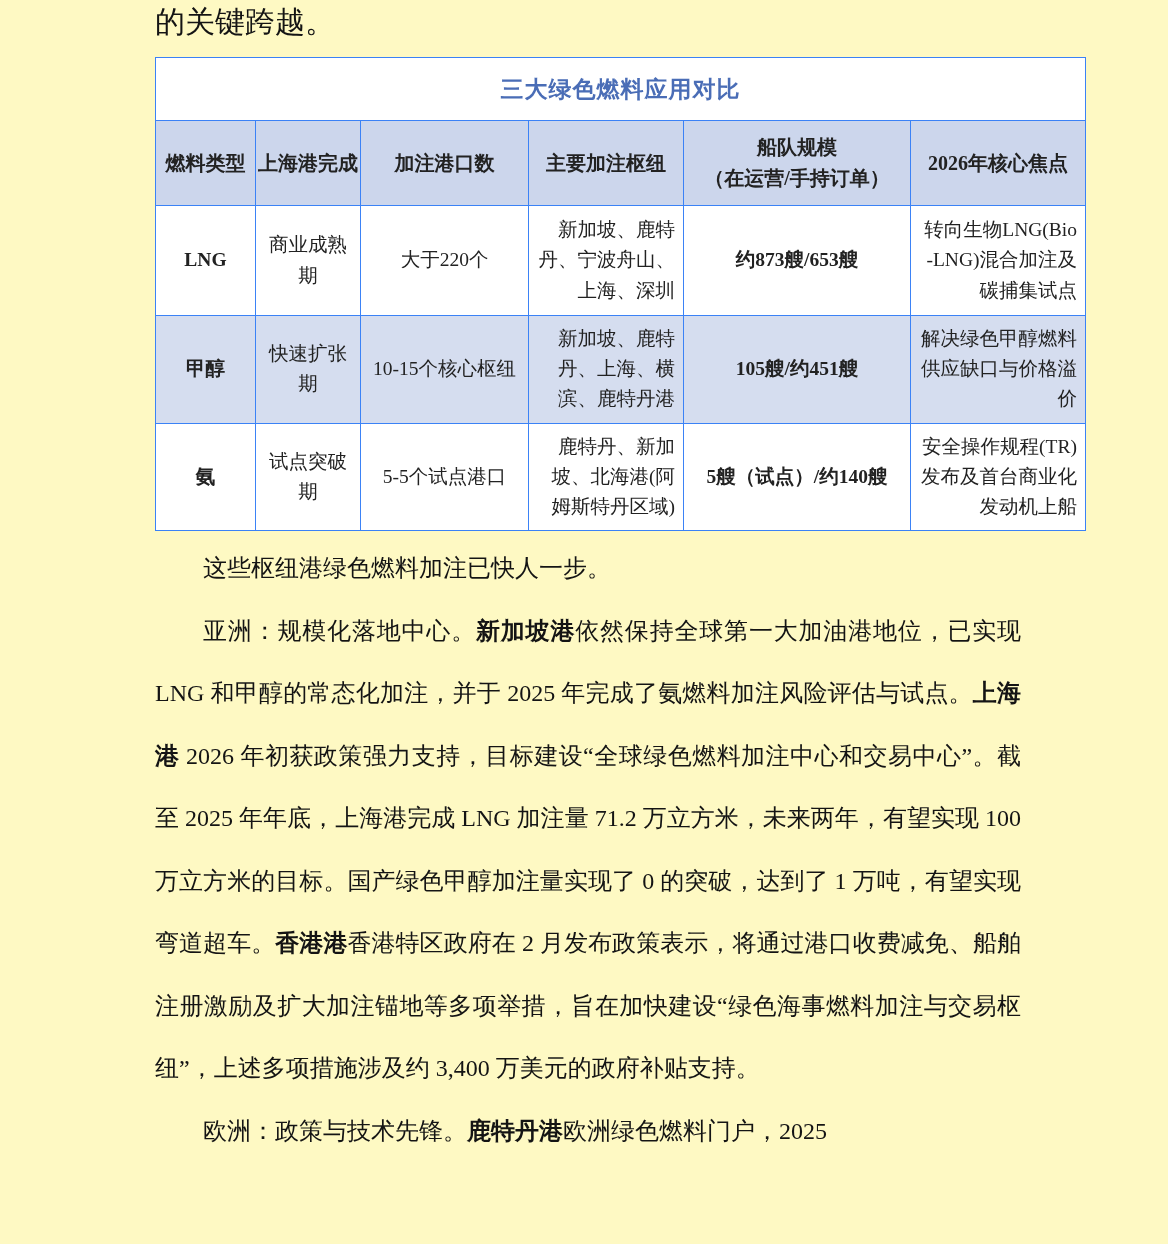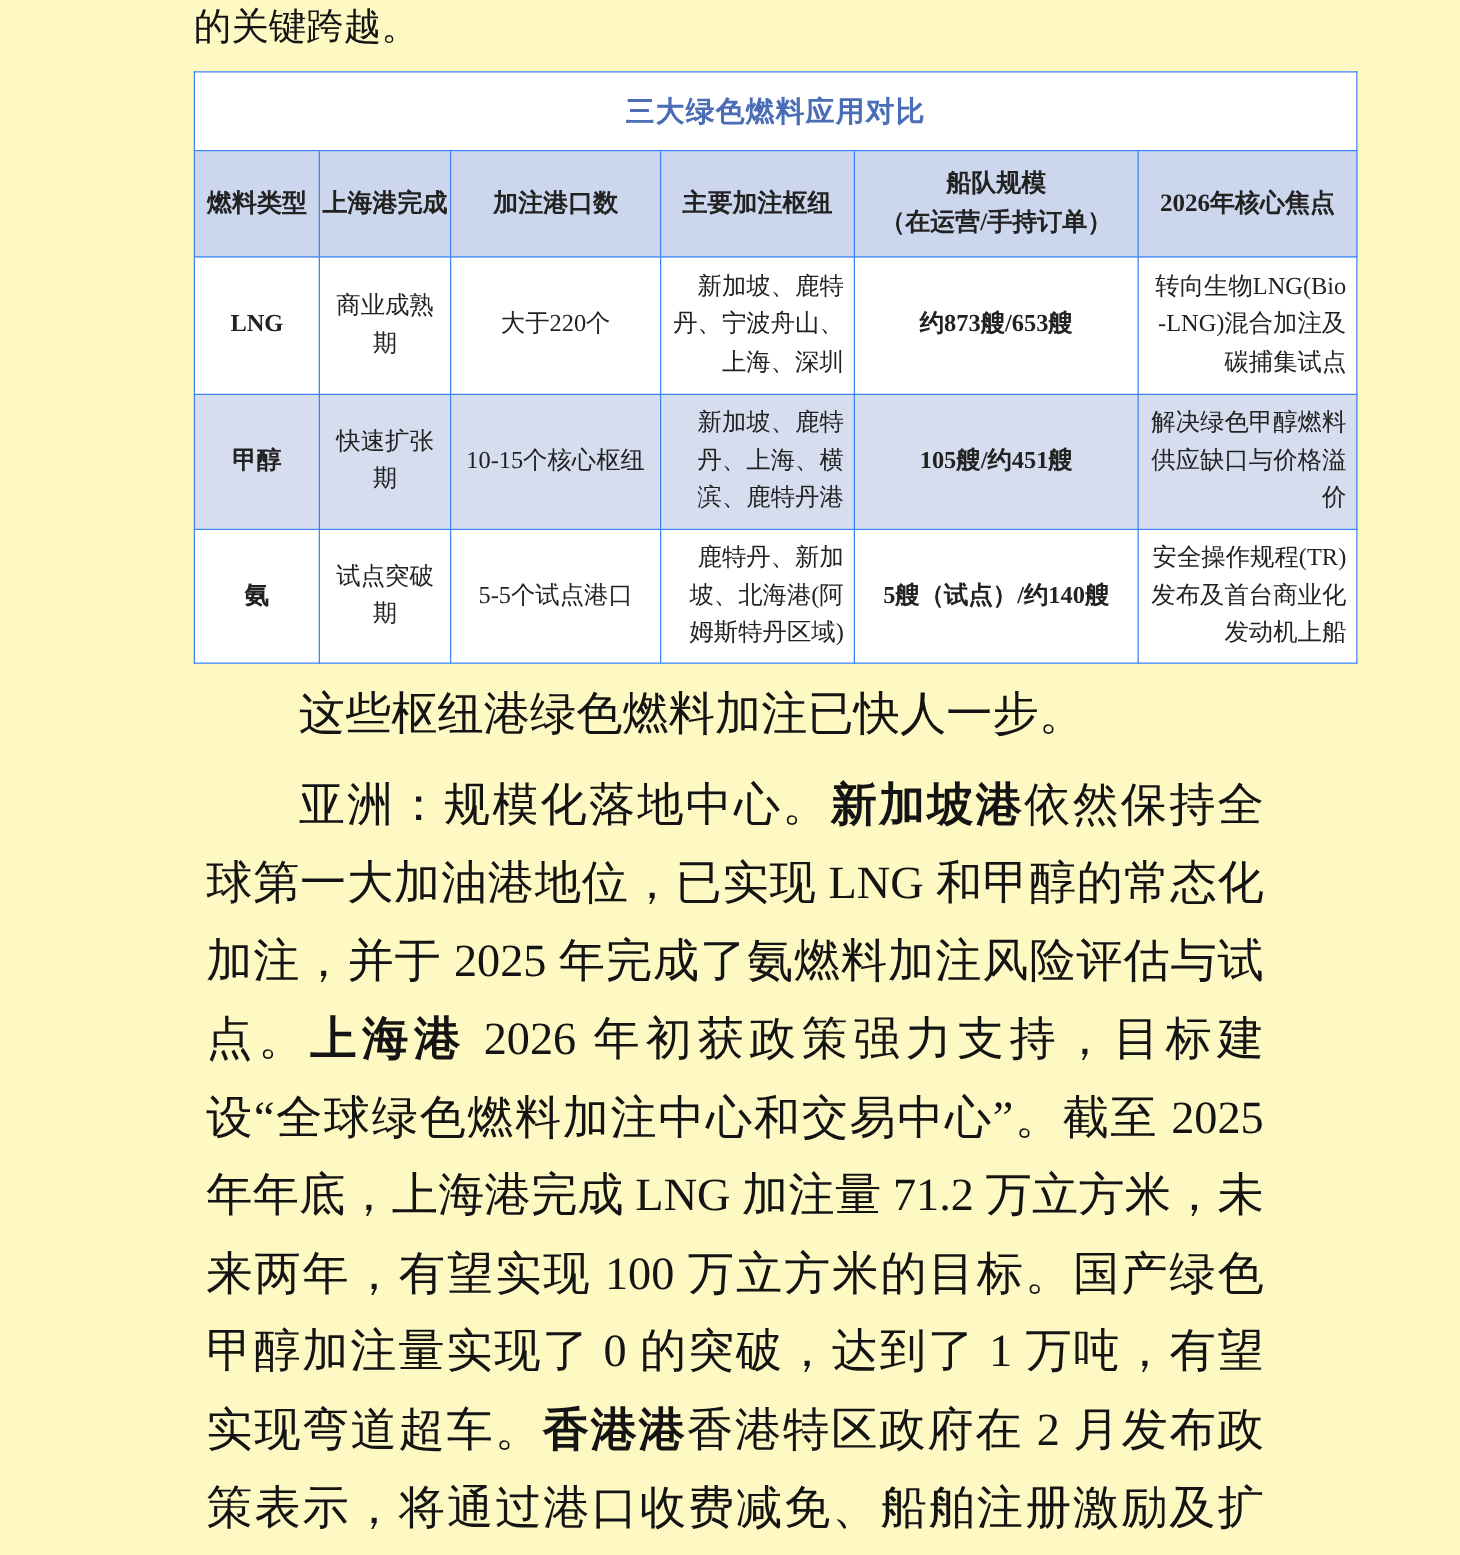--- a/index.html
+++ b/index.html
@@ -73,22 +73,22 @@
   tr.row-ammonia  { height: 102px; }
   tr.row-shaded td { background: #d5ddef; }
   td.c-bold { font-weight: bold; font-family: Liberation Serif, serif; }
   td.c-left { text-align: right; }
   
   .body-text {
     margin-top: 6px;
     width: 866px;
   }
   p.para {
-    margin: 10px;
-    font-size: 37px;
+    margin: 0;
+    font-size: 24px;
     line-height: 62.5px;
     text-align: justify;
     text-indent: 2em;
     color: #141414;
   }
   .b { font-weight: bold; font-family: Liberation Serif, serif; }
 </style>
 </head>
 <body>
 

